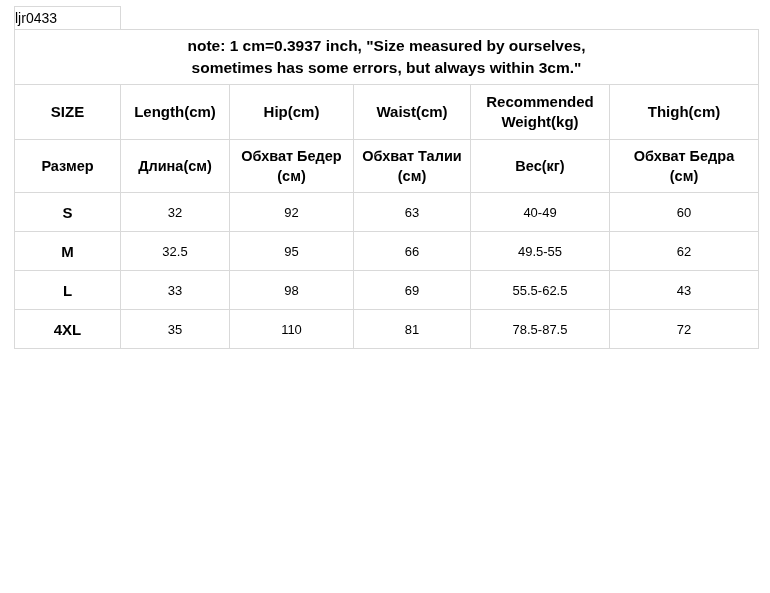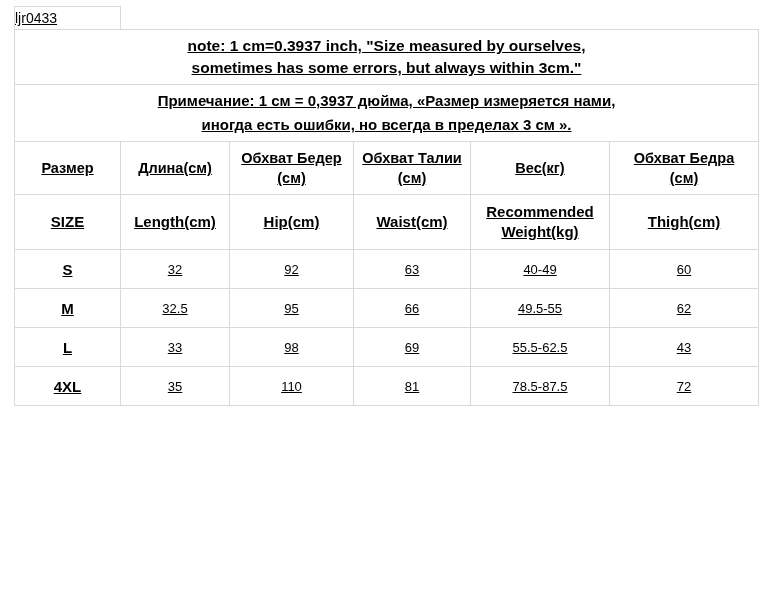--- a/index.html
+++ b/index.html
@@ -18,21 +18,20 @@
     height: 593px;
     box-sizing: border-box;
     padding: 0;
     position: relative;
   }
   table.size-table {
     border-collapse: collapse;
     width: 744px;
     margin: 6px 8px 0 14px;
     table-layout: fixed;
-    text-decoration: underline;
   }
   table.size-table td {
     border: 1px solid #d9d9d9;
     padding: 0;
     vertical-align: middle;
   }
   
   .code-cell {
     height: 22px;
     font-size: 14px;
@@ -108,24 +107,29 @@
         <td class="code-blank"></td>
         <td class="code-blank"></td>
       </tr>
       <tr>
         <td class="note-cell" colspan="6">
           <div>note: 1 cm=0.3937 inch, "Size measured by ourselves,</div>
           <div>sometimes has some errors, but always within 3cm."</div>
         </td>
       </tr>
       <tr>
-        <td class="note-cell-ru" colspan="6">
-          <div>Примечание: 1 см = 0,3937 дюйма, «Размер измеряется нами,</div>
-          <div>иногда есть ошибки, но всегда в пределах 3 см ».</div>
+        <td class="hdr-cell">SIZE</td>
+        <td class="hdr-cell">Length(cm)</td>
+        <td class="hdr-cell">Hip(cm)</td>
+        <td class="hdr-cell">Waist(cm)</td>
+        <td class="hdr-cell">
+          <div>Recommended</div>
+          <div>Weight(kg)</div>
         </td>
+        <td class="hdr-cell">Thigh(cm)</td>
       </tr>
       <tr>
         <td class="hdr-cell-ru">
           <div>Размер</div>
         </td>
         <td class="hdr-cell-ru">
           <div>Длина(см)</div>
         </td>
         <td class="hdr-cell-ru">
           <div>Обхват Бедер</div>
@@ -135,31 +139,20 @@
           <div>Обхват Талии</div>
           <div>(см)</div>
         </td>
         <td class="hdr-cell-ru">
           <div>Вес(кг)</div>
         </td>
         <td class="hdr-cell-ru">
           <div>Обхват Бедра</div>
           <div>(см)</div>
         </td>
-      </tr>
-      <tr>
-        <td class="hdr-cell">SIZE</td>
-        <td class="hdr-cell">Length(cm)</td>
-        <td class="hdr-cell">Hip(cm)</td>
-        <td class="hdr-cell">Waist(cm)</td>
-        <td class="hdr-cell">
-          <div>Recommended</div>
-          <div>Weight(kg)</div>
-        </td>
-        <td class="hdr-cell">Thigh(cm)</td>
       </tr>
 
       <tr>
         <td class="data-cell size-label">S</td>
         <td class="data-cell">32</td>
         <td class="data-cell">92</td>
         <td class="data-cell">63</td>
         <td class="data-cell">40-49</td>
         <td class="data-cell">60</td>
       </tr>

